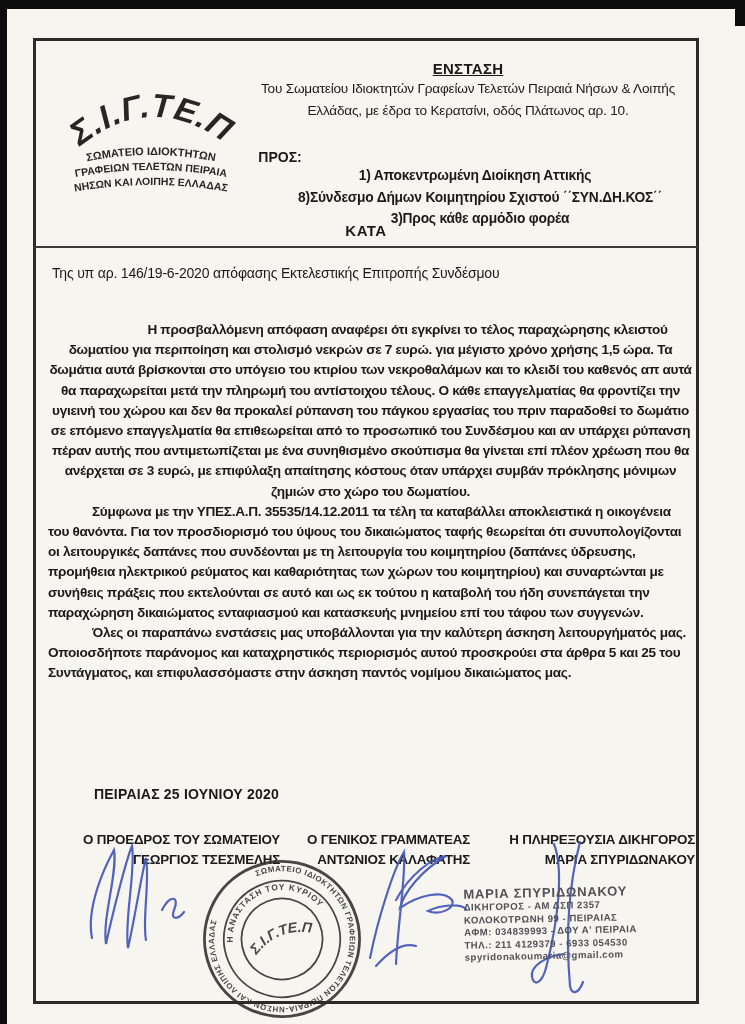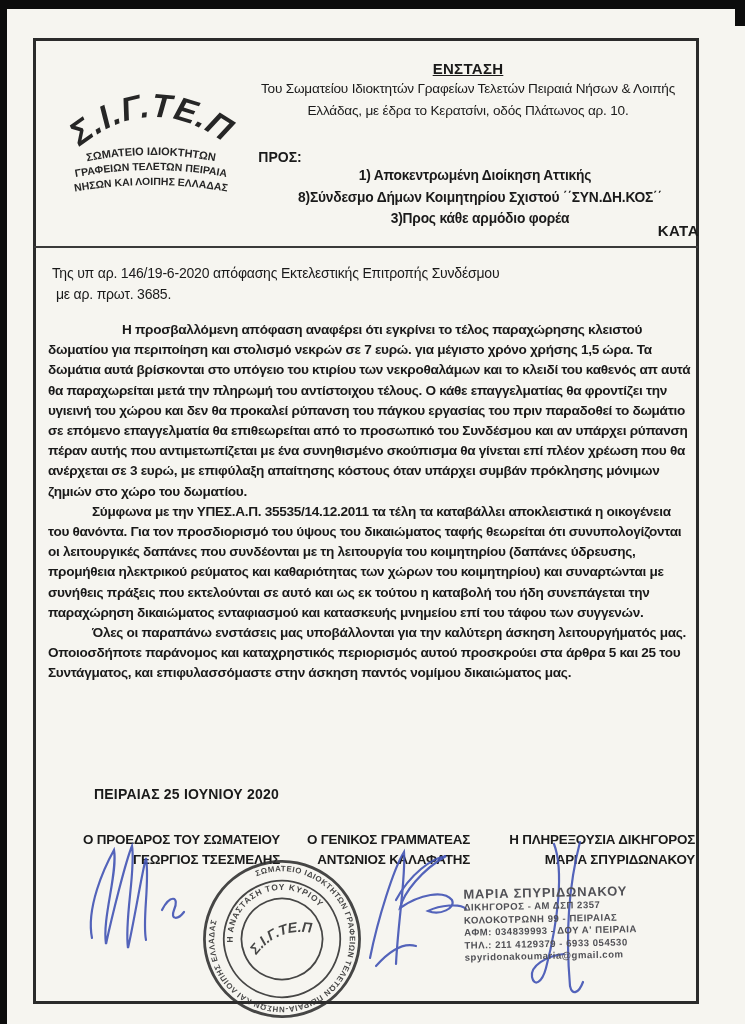--- a/index.html
+++ b/index.html
@@ -23,32 +23,32 @@
   .doc-title{font-size:15px;font-weight:bold;text-decoration:underline;letter-spacing:.3px;}
   .from-line{font-size:13.6px;font-weight:normal;letter-spacing:-.2px;line-height:20px;margin-top:2px;}
   .from-line:first-of-type{margin-top:10px;}
   .pros-row{display:flex;text-align:center;margin-top:28px;padding-left:14px;flex-direction:column;}
   .pros-label{font-size:14px;font-weight:bold;width:52px;flex:none;}
   .pros-items{font-size:13.8px;font-weight:bold;letter-spacing:-.2px;}
   .pros-items div{line-height:21.5px;}
   .pros-items div:nth-child(2),.pros-items div:nth-child(3){padding-left:10px;}
 
   
-  .kata-heading{position:absolute;left:33px;top:222px;width:666px;text-align:right;
+  .kata-heading{position:absolute;left:33px;top:222px;width:666px;text-align:center;
                 font-size:15px;font-weight:bold;letter-spacing:.5px;}
   .kata-line{position:absolute;left:34px;top:246px;width:664px;height:2px;background:#3a3a3a;}
   .subject{position:absolute;left:52px;top:263px;font-size:14px;font-weight:normal;
            letter-spacing:-.2px;line-height:21px;}
   .subject .l2{padding-left:4px;}
 
   
   .body-text{position:absolute;left:48px;top:320px;width:645px;
              font-size:13.6px;font-weight:bold;letter-spacing:-.3px;line-height:20.2px;}
   .body-text p{margin:0;}
-  .body-text p.first{text-indent:74px;}
+  .body-text p.first{text-indent:74px;text-align:center;}
   .body-text p.rest{text-indent:44px;}
 
   .date-line{position:absolute;left:94px;top:786px;font-size:14px;font-weight:bold;letter-spacing:.2px;}
 
   
   .sig-row{position:absolute;left:55px;top:830px;width:640px;display:flex;}
   .sig-col{text-align:right;font-weight:bold;font-size:13.4px;letter-spacing:-.2px;line-height:20px;}
   .sig-col .role{white-space:nowrap;}
   .sig-col .name{white-space:nowrap;}
   .col1{width:225px;}
@@ -108,21 +108,20 @@
         <div>8)Σύνδεσμο Δήμων Κοιμητηρίου Σχιστού ΄΄ΣΥΝ.ΔΗ.ΚΟΣ΄΄</div>
         <div>3)Προς κάθε αρμόδιο φορέα</div>
       </div>
     </div>
   </div>
 
   <div class="kata-heading">ΚΑΤΑ</div>
   <div class="kata-line"></div>
   <div class="subject">
     <div class="l1">Της υπ αρ. 146/19-6-2020 απόφασης Εκτελεστικής Επιτροπής Συνδέσμου</div>
-    <div class="l2">με αρ. πρωτ. 3685.</div>
   </div>
 
   <div class="body-text">
     <p class="first">Η προσβαλλόμενη απόφαση αναφέρει ότι εγκρίνει το τέλος παραχώρησης κλειστού δωματίου για περιποίηση και στολισμό νεκρών σε 7 ευρώ. για μέγιστο χρόνο χρήσης 1,5 ώρα. Τα δωμάτια αυτά βρίσκονται στο υπόγειο του κτιρίου των νεκροθαλάμων και το κλειδί του καθενός απ αυτά θα παραχωρείται μετά την πληρωμή του αντίστοιχου τέλους. Ο κάθε επαγγελματίας θα φροντίζει την υγιεινή του χώρου και δεν θα προκαλεί ρύπανση του πάγκου εργασίας του πριν παραδοθεί το δωμάτιο σε επόμενο επαγγελματία θα επιθεωρείται από το προσωπικό του Συνδέσμου και αν υπάρχει ρύπανση πέραν αυτής που αντιμετωπίζεται με ένα συνηθισμένο σκούπισμα θα γίνεται επί πλέον χρέωση που θα ανέρχεται σε 3 ευρώ, με επιφύλαξη απαίτησης κόστους όταν υπάρχει συμβάν πρόκλησης μόνιμων ζημιών στο χώρο του δωματίου.</p>
     <p class="rest">Σύμφωνα με την ΥΠΕΣ.Α.Π. 35535/14.12.2011 τα τέλη τα καταβάλλει αποκλειστικά η οικογένεια του θανόντα. Για τον προσδιορισμό του ύψους του δικαιώματος ταφής θεωρείται ότι συνυπολογίζονται οι λειτουργικές δαπάνες που συνδέονται με τη λειτουργία του κοιμητηρίου (δαπάνες ύδρευσης, προμήθεια ηλεκτρικού ρεύματος και καθαριότητας των χώρων του κοιμητηρίου) και συναρτώνται με συνήθεις πράξεις που εκτελούνται σε αυτό και ως εκ τούτου η καταβολή του ήδη συνεπάγεται την παραχώρηση δικαιώματος ενταφιασμού και κατασκευής μνημείου επί του τάφου των συγγενών.</p>
     <p class="rest">Όλες οι παραπάνω ενστάσεις μας υποβάλλονται για την καλύτερη άσκηση λειτουργήματός μας. Οποιοσδήποτε παράνομος και καταχρηστικός περιορισμός αυτού προσκρούει στα άρθρα 5 και 25 του Συντάγματος, και επιφυλασσόμαστε στην άσκηση παντός νομίμου δικαιώματος μας.</p>
   </div>
 
   <div class="date-line">ΠΕΙΡΑΙΑΣ 25 ΙΟΥΝΙΟΥ  2020</div>
 

